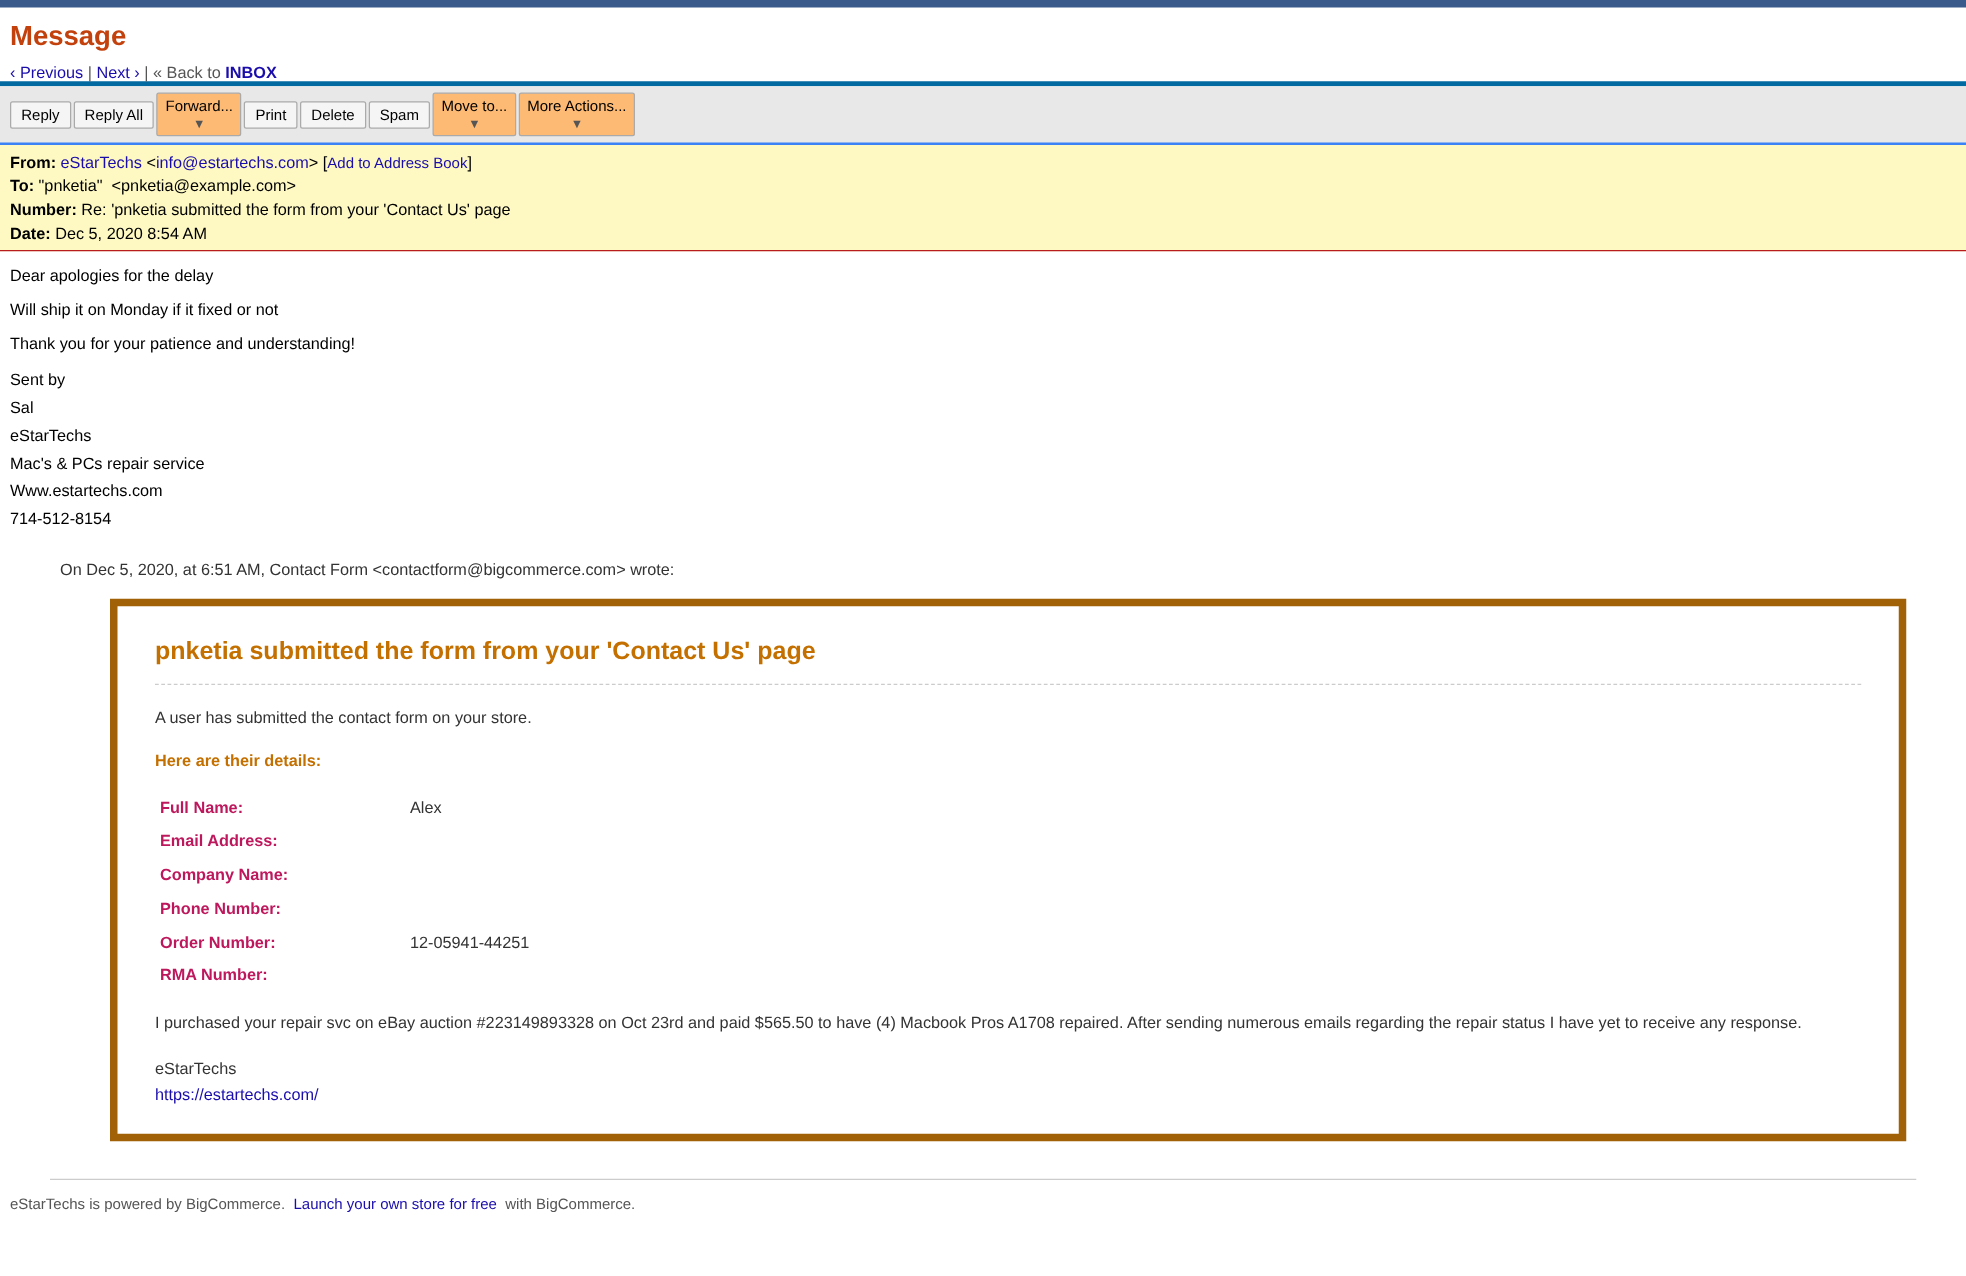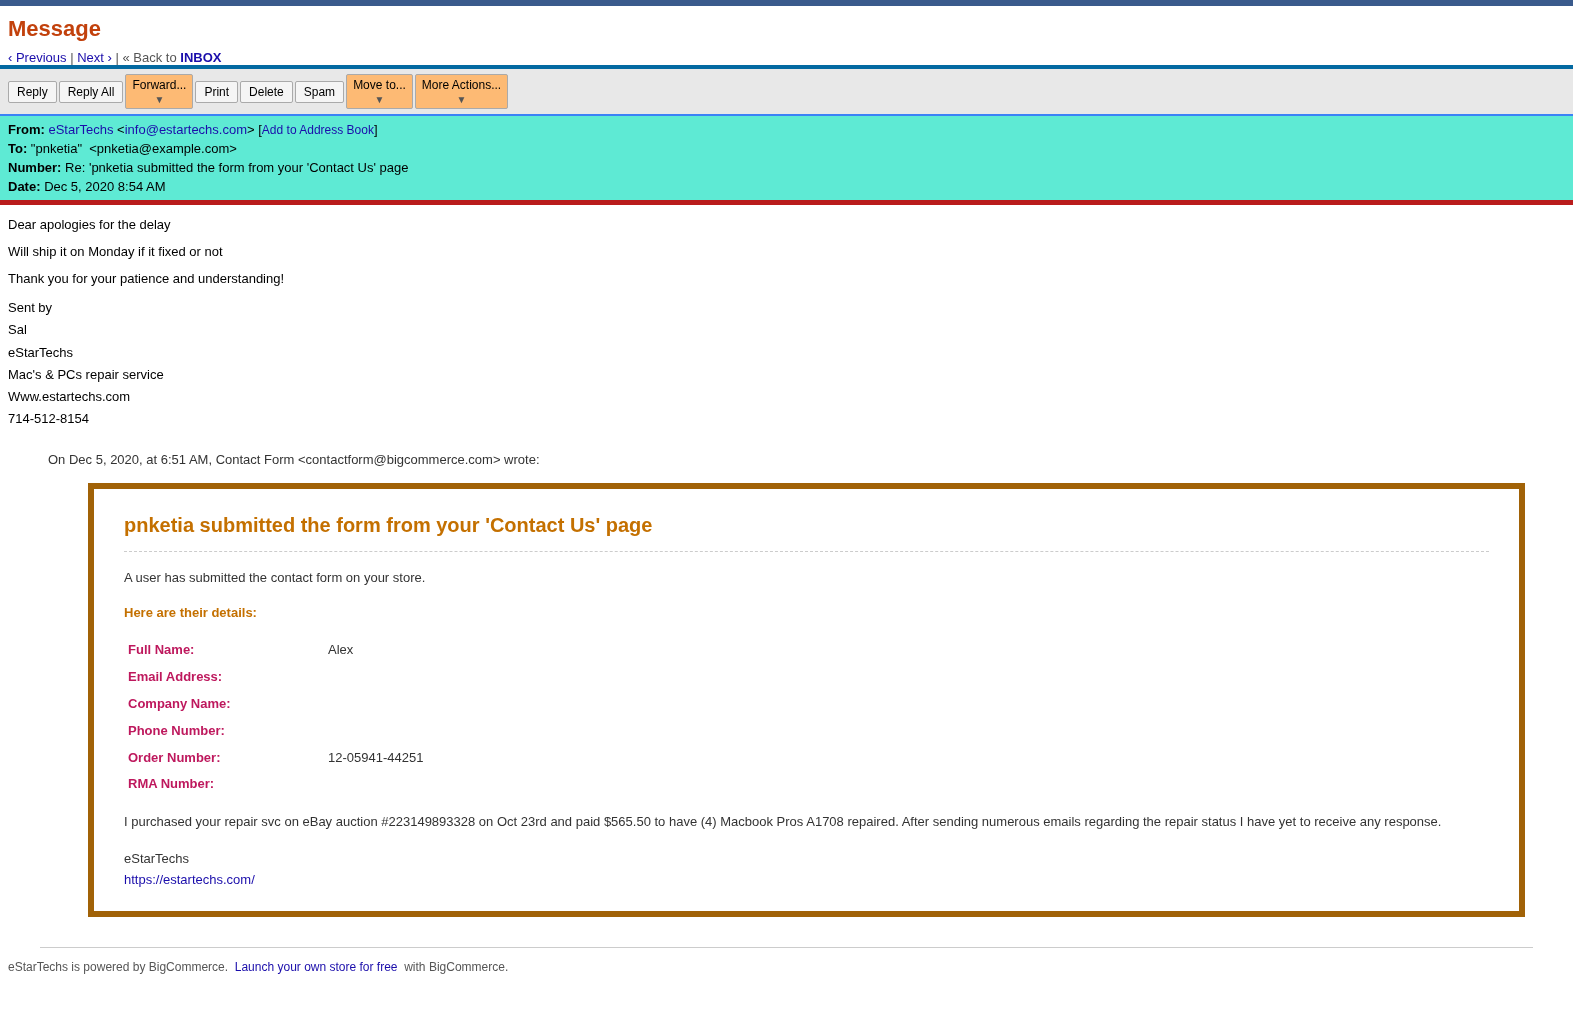--- a/index.html
+++ b/index.html
@@ -59,22 +59,22 @@
       cursor: pointer;
       color: #000;
       flex-direction: column;
     }
     .dropdown-arrow {
       font-size: 10px;
       color: #555;
     }
     .email-headers {
       padding: 4px 8px;
-      background: #5eead4;
-      border-bottom: 5px solid #b91c1c;
+      background: #fef9c3;
+      border-bottom: 1px solid #b91c1c;
     }
     .email-headers .header-row {
       padding: 2px 0;
       font-size: 13px;
     }
     .header-label {
       font-weight: bold;
     }
     .from-link { color: #1a0dab; text-decoration: none; }
     .add-book-link { color: #1a0dab; text-decoration: none; font-size: 12px; }

